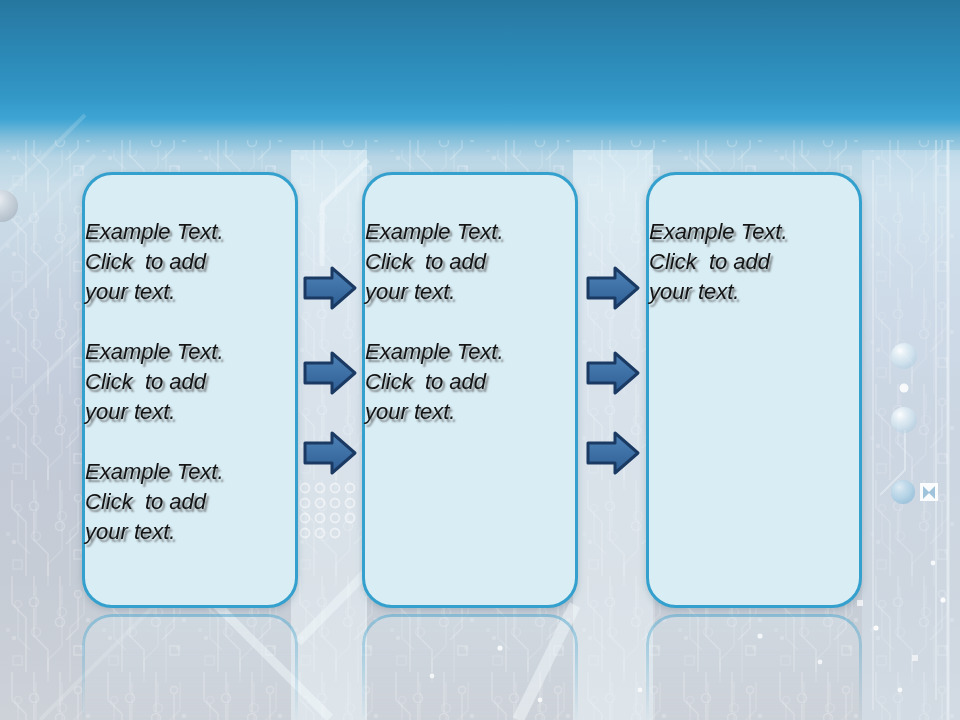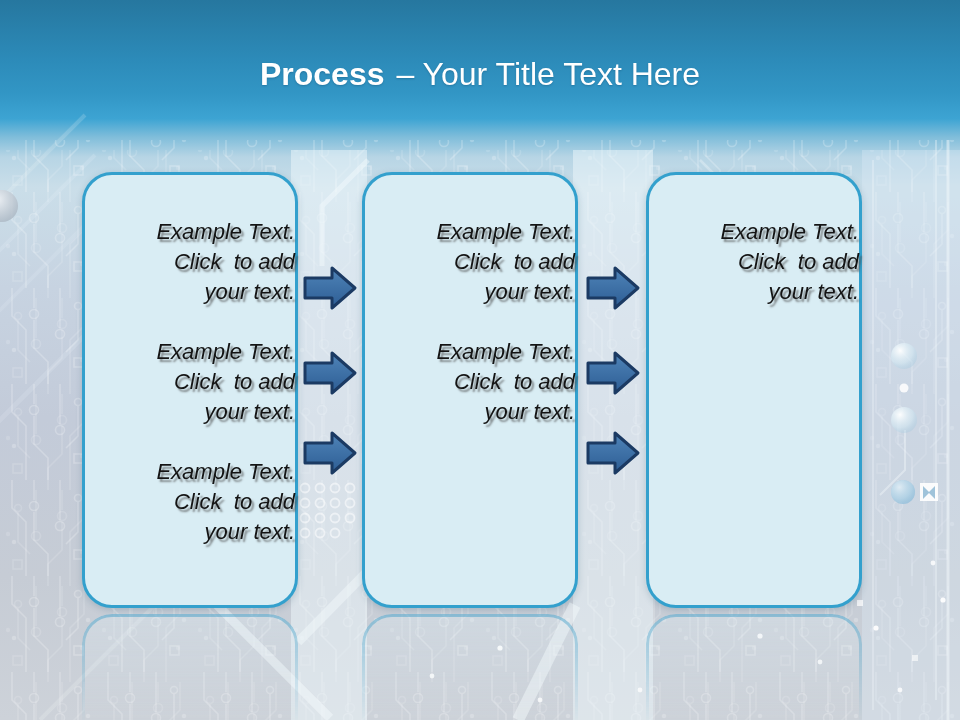--- a/index.html
+++ b/index.html
@@ -32,21 +32,21 @@
     box-sizing:border-box;border:3px solid #33a0cd;border-radius:30px;
     background:#d9edf4;
     box-shadow:0 2px 7px rgba(30,80,110,.22);
     padding-top:42px;
   }
   .panel.p1{left:82px;}
   .panel.p2{left:362px;}
   .panel.p3{left:646px;}
   .tblock{
     width:100%;margin:0 0 30px 0;
-    text-align:right;white-space:pre-wrap;
+    text-align:left;white-space:pre-wrap;
     font-family:"Liberation Sans",sans-serif;
     font-style:italic;font-size:22px;line-height:30px;color:#141414;
     text-shadow:2.5px 2.5px 2px rgba(70,70,70,.6);
     cursor:text;
   }
   .refl{
     position:absolute;top:614px;width:216px;height:112px;z-index:2;
     box-sizing:border-box;border:3px solid rgba(70,163,203,.55);
     border-radius:30px 30px 0 0;
     background:rgba(226,242,248,.32);
@@ -156,23 +156,20 @@
       <circle cx="876" cy="628" r="2.6" opacity="0.9"></circle>
       <circle cx="943" cy="600" r="2.6" opacity="0.9"></circle>
       <circle cx="820" cy="662" r="2.4" opacity="0.8"></circle>
       <circle cx="900" cy="690" r="2.4" opacity="0.8"></circle>
       <circle cx="933" cy="563" r="2.4" opacity="0.8"></circle>
       <rect x="857" y="600" width="6" height="6" opacity="0.7"></rect>
       <rect x="912" y="655" width="6" height="6" opacity="0.6"></rect>
     </g>
   </svg>
 
-  <div class="title">
-    <span class="t-bold">Process</span><span class="t-rest">– Your Title Text Here</span>
-  </div>
 
   <div class="refl p1"></div>
   <div class="refl p2"></div>
   <div class="refl p3"></div>
 
   <div class="panel p1">
     <div class="tblock">Example Text.
 Click  to add
 your text.</div>
     <div class="tblock">Example Text.

